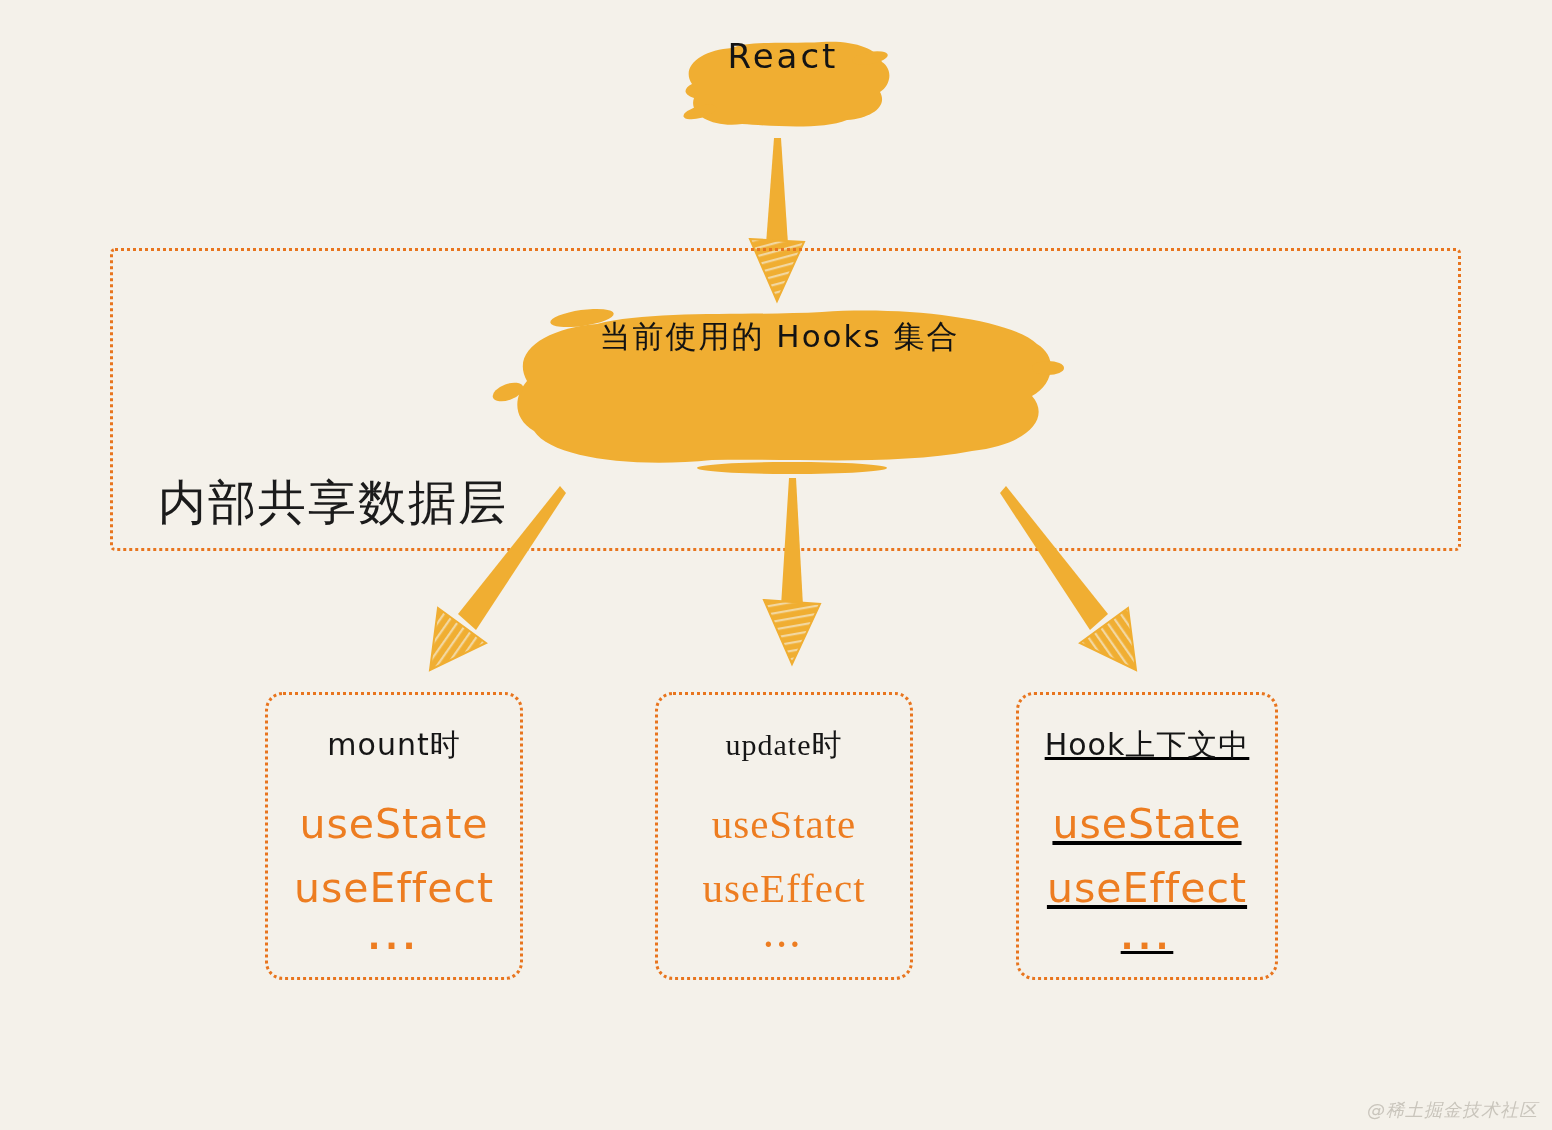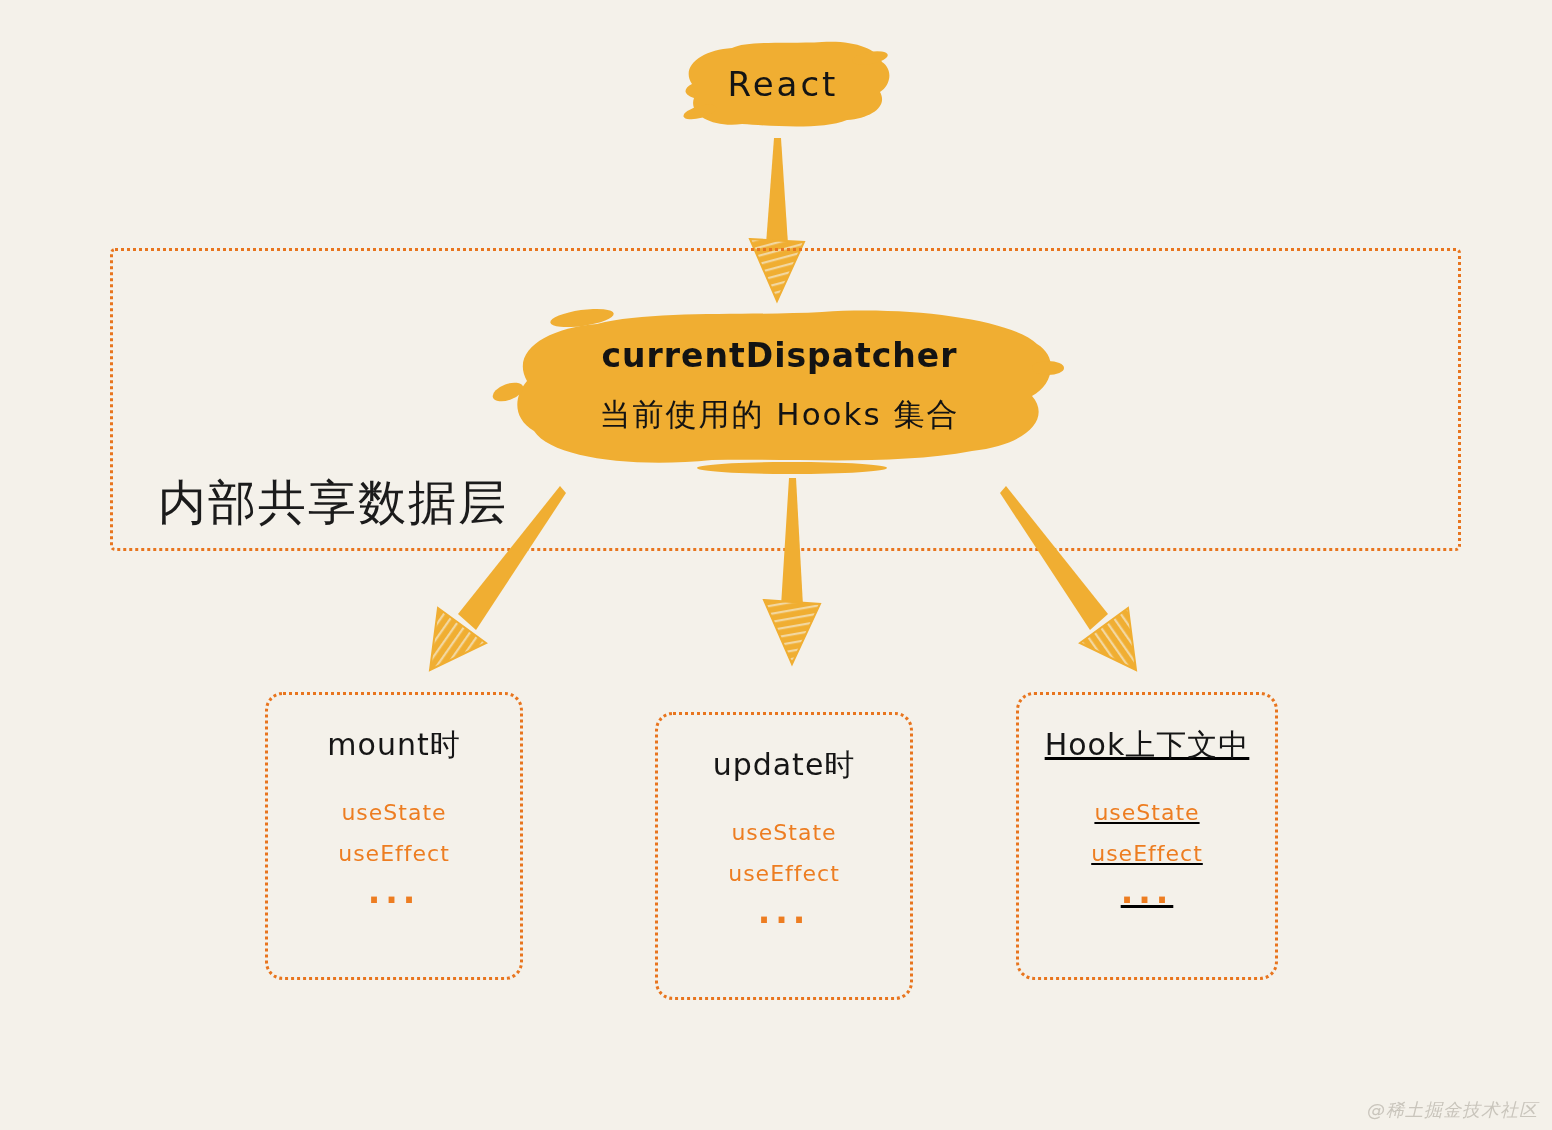--- a/index.html
+++ b/index.html
@@ -11,21 +11,21 @@
     position:relative;
     width:1552px;height:1130px;
     background:var(--background,#F4F1EA);
     overflow:hidden;
   }
   
   .blob{position:absolute;}
   .blob svg{position:absolute;left:0;top:0;width:100%;height:100%;}
   .blob .blob-text{
     position:relative;z-index:2;width:100%;height:100%;
-    display:flex;flex-direction:column;align-items:center;justify-content:center;
+    display:flex;flex-direction:column;align-items:center;justify-content:flex-start;
   }
   #react-blob{left:672px;top:36px;width:222px;height:96px;}
   .react-label{
     font-size:34px;font-weight:500;letter-spacing:3px;color:#141414;
   }
   #dispatcher-blob{left:492px;top:296px;width:575px;height:182px;}
   .blob-title{
     font-size:33px;font-weight:700;letter-spacing:1px;color:#131313;line-height:1.1;
   }
   .blob-sub{
@@ -49,27 +49,27 @@
   .hook-box{
     position:absolute;
     width:258px;height:288px;
     border:3px dotted var(--border,#E8751E);
     border-radius:18px;
     box-sizing:border-box;
     display:flex;flex-direction:column;align-items:center;
     background:transparent;
   }
   #box-mount{left:265px;top:692px;}
-  #box-update{left:655px;top:712px;}
+  #box-update{left:655px;top:692px;font-family:Liberation Serif, serif;}
   #box-context{left:1016px;top:692px;width:262px;text-decoration:underline;}
   .box-title{
     margin-top:30px;font-size:30px;color:#161616;letter-spacing:1px;
   }
   .hook-item{
-    font-size:22px;color:var(--orange-text,#ED7D21);letter-spacing:1px;
+    font-size:41px;color:var(--orange-text,#ED7D21);letter-spacing:1px;
   }
   .hook-item.first{margin-top:34px;}
   .hook-item.second{margin-top:16px;}
   .hook-dots{
     margin-top:6px;font-size:33px;font-weight:700;
     color:var(--orange-text,#ED7D21);letter-spacing:5px;
   }
   
   .arrow{position:absolute;}
   
@@ -111,21 +111,20 @@
 
   <div id="dispatcher-blob" class="blob">
     <svg viewBox="0 0 575 182" preserveAspectRatio="none">
       <path style="fill:var(--blob,#F0AE32)" d="M35,85 C18,55 55,32 105,28 C160,14 260,20 330,16 C420,10 520,24 545,48 C568,62 560,90 540,100 C558,120 540,148 480,155 C400,170 300,162 220,164 C140,172 60,162 42,135 C20,122 22,100 35,85 Z"></path>
       <ellipse style="fill:var(--blob,#F0AE32)" cx="16" cy="96" rx="16" ry="8" transform="rotate(-20 16 96)"></ellipse>
       <ellipse style="fill:var(--blob,#F0AE32)" cx="556" cy="72" rx="16" ry="7"></ellipse>
       <ellipse style="fill:var(--blob,#F0AE32)" cx="300" cy="172" rx="95" ry="6"></ellipse>
       <ellipse style="fill:var(--blob,#F0AE32)" cx="90" cy="22" rx="32" ry="8" transform="rotate(-8 90 22)"></ellipse>
     </svg>
     <div class="blob-text">
-      <span class="blob-title">currentDispatcher</span>
       <span class="blob-sub">当前使用的 Hooks 集合</span>
     </div>
   </div>
 
   <svg class="arrow" style="left:408px;top:482px" width="180" height="200" viewBox="0 0 180 200">
     <defs>
       <pattern id="h2" patternUnits="userSpaceOnUse" width="8" height="8" patternTransform="rotate(35)">
         <rect width="8" height="8" style="fill:var(--blob,#F0AE32)"></rect>
         <line x1="1" y1="0" x2="1" y2="8" style="stroke:var(--background,#F4F1EA)" stroke-width="2.4" opacity="0.6"></line>
       </pattern>

